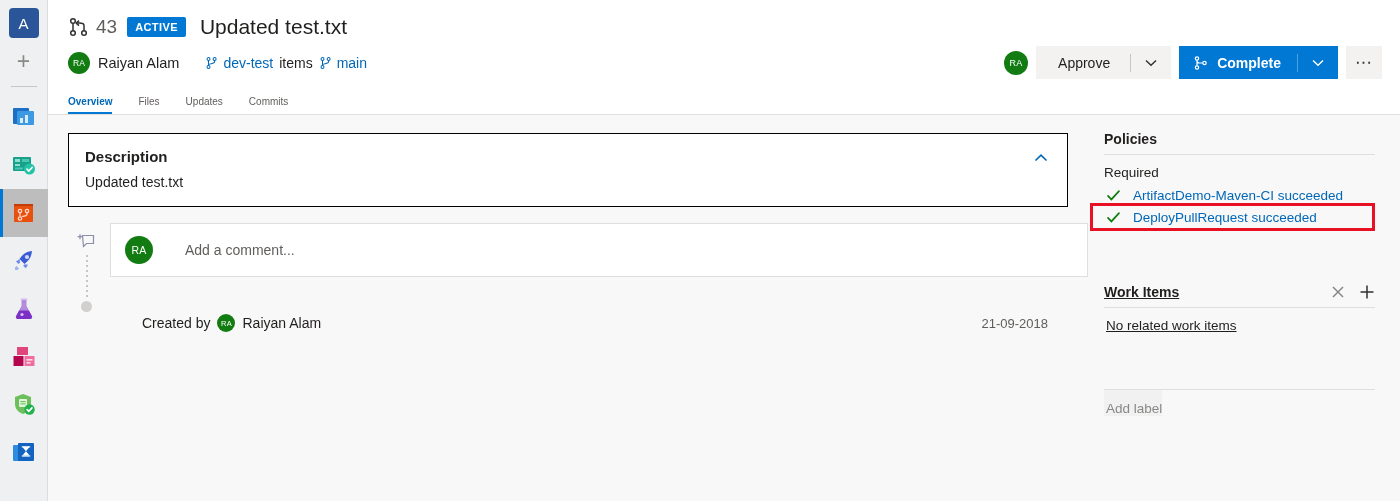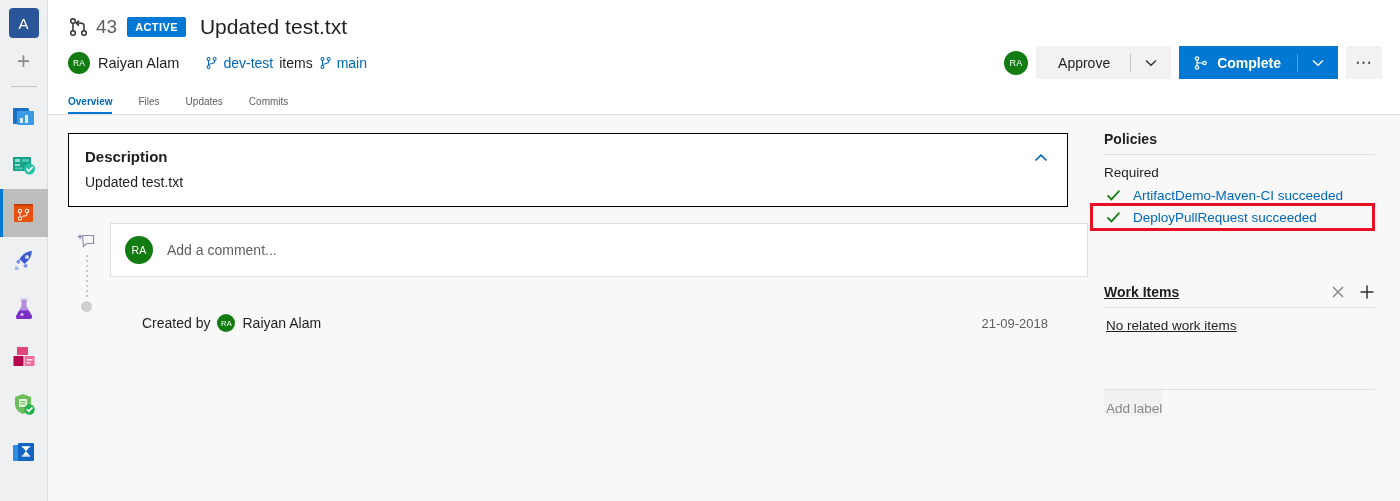--- a/index.html
+++ b/index.html
@@ -151,21 +151,21 @@
   }
   .tl-dot {
     position: absolute; left: 13px; top: 78px;
     width: 11px; height: 11px; border-radius: 50%; background: #d2d0ce;
   }
   .tl-body { flex: 1 1 auto; min-width: 0; max-width: 978px; }
   .comment-box {
     background: #ffffff; border: 1px solid #e1dfdd;
     height: 54px; display: flex; align-items: center; padding: 0 14px;
   }
-  .comment-placeholder { font-size: 14px; color: #605e5c; margin-left: 14px; }
+  .comment-placeholder { font-size: 14px; color: #605e5c; margin-left: 32px; }
   .created-row {
     display: flex; align-items: center; margin-top: 37px;
     padding-left: 32px; font-size: 14px; color: #201f1e;
   }
   .created-row .avatar { margin: 0 7px; }
   .created-date { margin-left: auto; color: #605e5c; font-size: 13px; padding-right: 40px; }
 
   
   .right-panel {
     width: 310px; flex: 0 0 310px;

